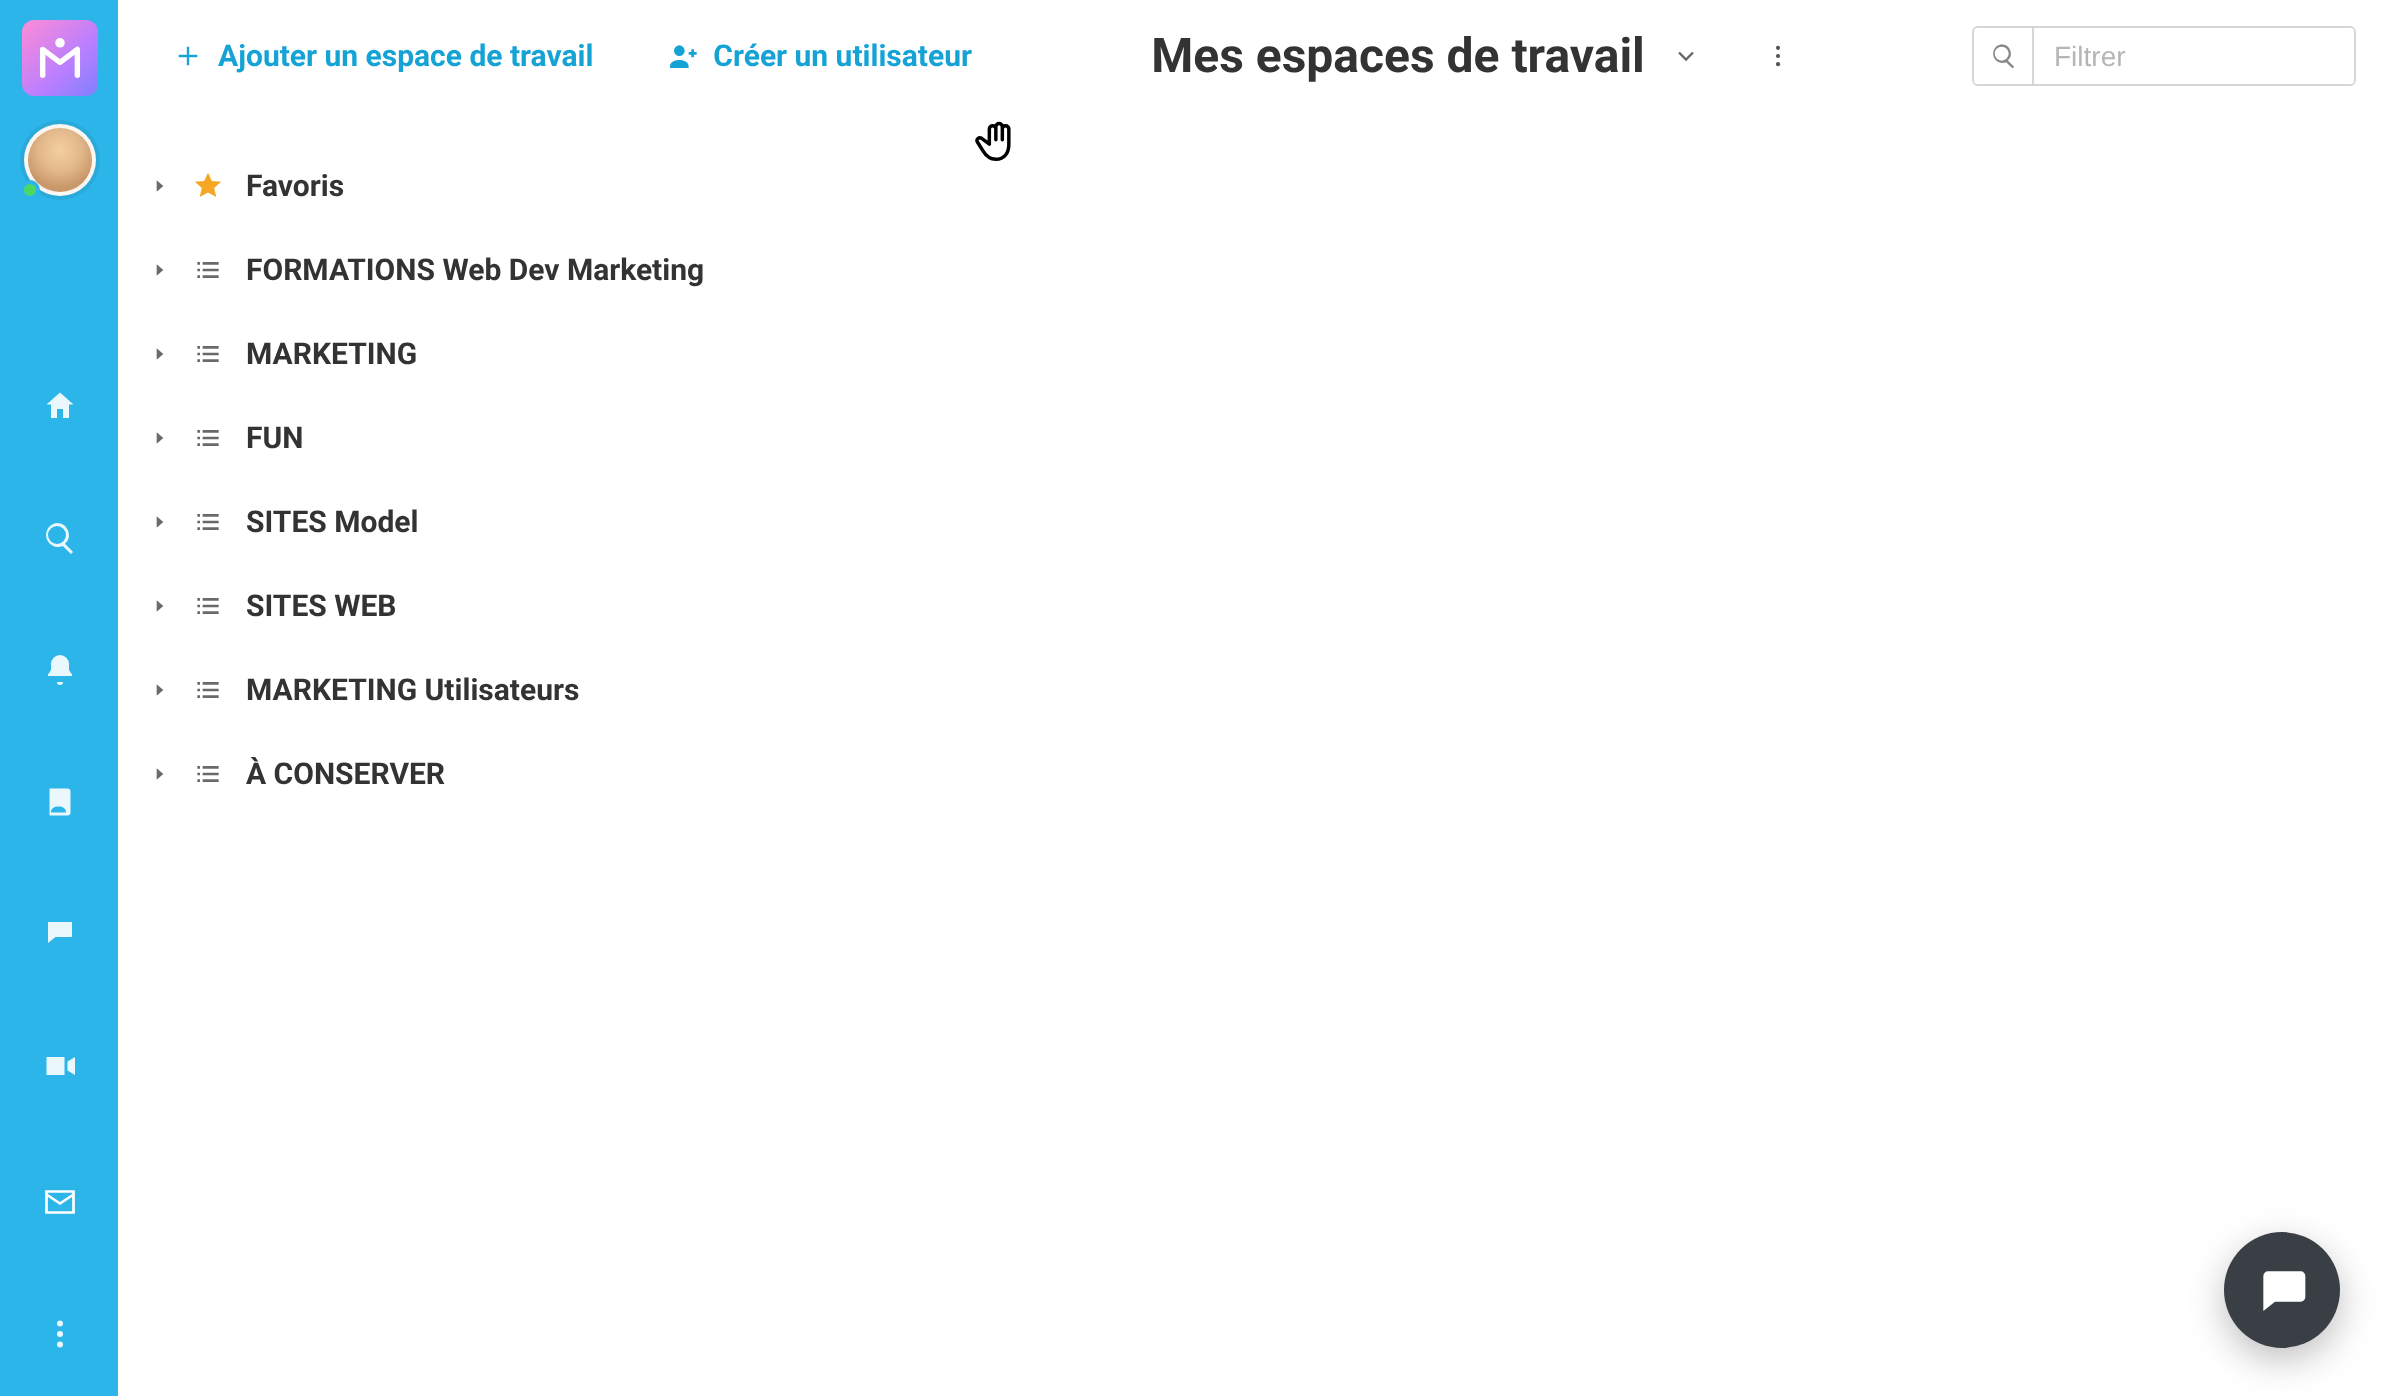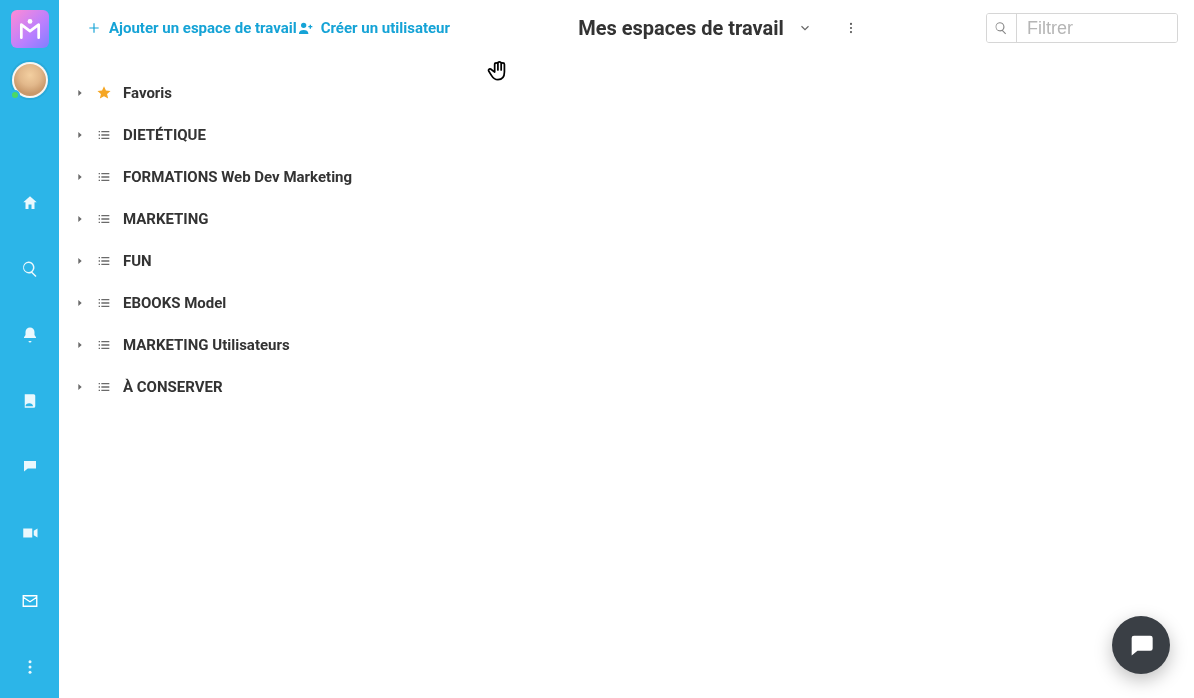--- a/index.html
+++ b/index.html
@@ -81,39 +81,40 @@
   .main {
     position: absolute;
     left: 59px; top: 0; right: 0; bottom: 0;
     display:flex; flex-direction:column;
   }
 
   .topbar {
     height: 56px;
     display:flex; align-items:center;
     padding: 0 16px 0 28px;
+    gap: 36px;
     border-bottom: 0px solid #eee;
     position:relative;
   }
 
   .action-link{
     display:flex; align-items:center; gap:8px;
     color:#15a3d6;
     font-weight:700;
     font-size:15px;
     cursor:pointer;
   }
   .action-link svg{ fill: currentColor; }
 
   .center-title{
     margin-left:auto;
     display:flex; align-items:center; gap:14px;
   }
   .center-title .title{
-    font-size:20px; font-weight:700; color:#333;
+    font-size:24px; font-weight:700; color:#333;
   }
   .center-title .chev, .center-title .dots{
     color:#666; cursor:pointer;
     display:flex;align-items:center;justify-content:center;
   }
 
   .search-wrap{
     margin-left:auto;
     display:flex; align-items:stretch;
     border:1px solid #d6d6d6;
@@ -123,21 +124,21 @@
   }
   .search-wrap .s-icon{
     width:30px; display:flex;align-items:center;justify-content:center;
     color:#888; border-right:1px solid #d6d6d6;
     background:#fff;
   }
   .search-wrap input{
     border:none; outline:none;
     padding:0 10px;
     width:160px;
-    font-size:18px;
+    font-size:14px;
     color:#0f172a;
   }
   .search-wrap input::placeholder{ color:#b5b5b5; }
 
   
   .tree{
     padding: 16px 20px 20px 14px;
     overflow:auto;
   }
   .tree-item{
@@ -312,33 +313,20 @@
         <span class="caret">
           <svg viewBox="0 0 24 24" width="10" height="10" fill="#6a6a6a">
             <path d="M8 5l8 7-8 7z"></path>
           </svg>
         </span>
         <span class="type-icon">
           <svg viewBox="0 0 24 24" width="16" height="16" fill="#6a6a6a">
             <path d="M4 6h2v2H4zM8 6h12v2H8zM4 11h2v2H4zM8 11h12v2H8zM4 16h2v2H4zM8 16h12v2H8z"></path>
           </svg>
         </span>
-        <span class="label">DIETÉTIQUE</span>
-      </div>
-      <div class="tree-item">
-        <span class="caret">
-          <svg viewBox="0 0 24 24" width="10" height="10" fill="#6a6a6a">
-            <path d="M8 5l8 7-8 7z"></path>
-          </svg>
-        </span>
-        <span class="type-icon">
-          <svg viewBox="0 0 24 24" width="16" height="16" fill="#6a6a6a">
-            <path d="M4 6h2v2H4zM8 6h12v2H8zM4 11h2v2H4zM8 11h12v2H8zM4 16h2v2H4zM8 16h12v2H8z"></path>
-          </svg>
-        </span>
         <span class="label">FORMATIONS Web Dev Marketing</span>
       </div>
       <div class="tree-item">
         <span class="caret">
           <svg viewBox="0 0 24 24" width="10" height="10" fill="#6a6a6a">
             <path d="M8 5l8 7-8 7z"></path>
           </svg>
         </span>
         <span class="type-icon">
           <svg viewBox="0 0 24 24" width="16" height="16" fill="#6a6a6a">
@@ -364,21 +352,34 @@
         <span class="caret">
           <svg viewBox="0 0 24 24" width="10" height="10" fill="#6a6a6a">
             <path d="M8 5l8 7-8 7z"></path>
           </svg>
         </span>
         <span class="type-icon">
           <svg viewBox="0 0 24 24" width="16" height="16" fill="#6a6a6a">
             <path d="M4 6h2v2H4zM8 6h12v2H8zM4 11h2v2H4zM8 11h12v2H8zM4 16h2v2H4zM8 16h12v2H8z"></path>
           </svg>
         </span>
-        <span class="label">EBOOKS Model</span>
+        <span class="label">SITES Model</span>
+      </div>
+      <div class="tree-item">
+        <span class="caret">
+          <svg viewBox="0 0 24 24" width="10" height="10" fill="#6a6a6a">
+            <path d="M8 5l8 7-8 7z"></path>
+          </svg>
+        </span>
+        <span class="type-icon">
+          <svg viewBox="0 0 24 24" width="16" height="16" fill="#6a6a6a">
+            <path d="M4 6h2v2H4zM8 6h12v2H8zM4 11h2v2H4zM8 11h12v2H8zM4 16h2v2H4zM8 16h12v2H8z"></path>
+          </svg>
+        </span>
+        <span class="label">SITES WEB</span>
       </div>
       <div class="tree-item">
         <span class="caret">
           <svg viewBox="0 0 24 24" width="10" height="10" fill="#6a6a6a">
             <path d="M8 5l8 7-8 7z"></path>
           </svg>
         </span>
         <span class="type-icon">
           <svg viewBox="0 0 24 24" width="16" height="16" fill="#6a6a6a">
             <path d="M4 6h2v2H4zM8 6h12v2H8zM4 11h2v2H4zM8 11h12v2H8zM4 16h2v2H4zM8 16h12v2H8z"></path>

